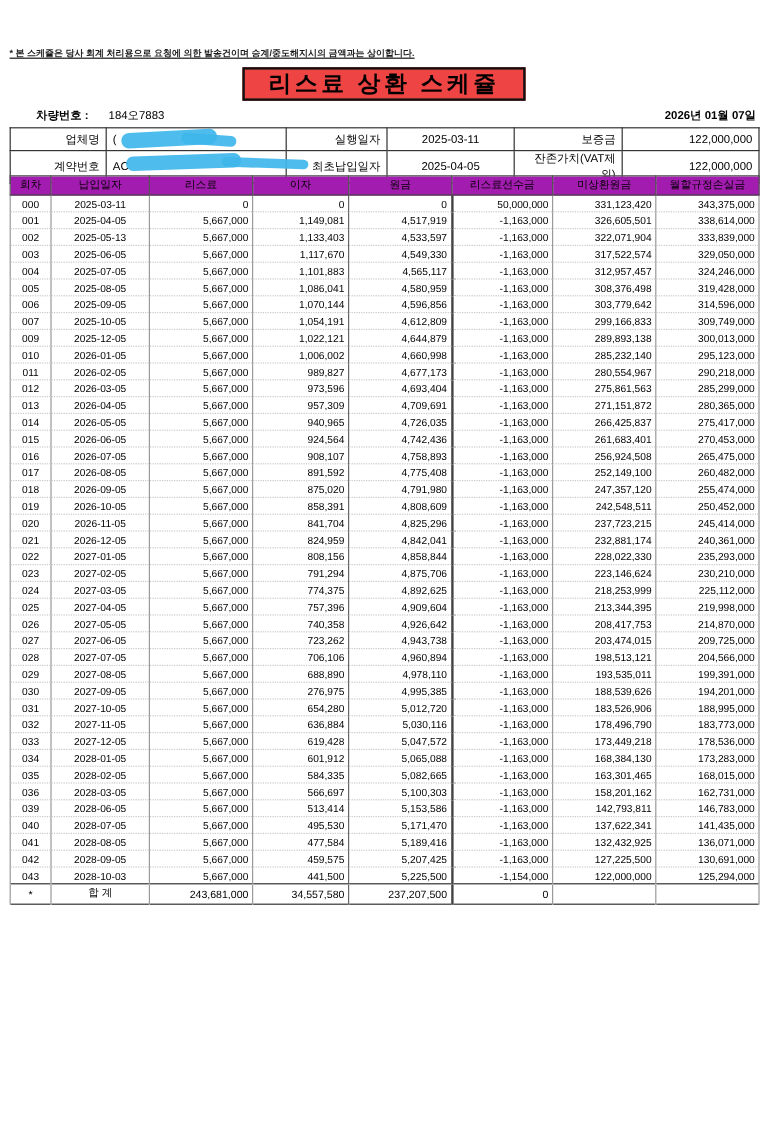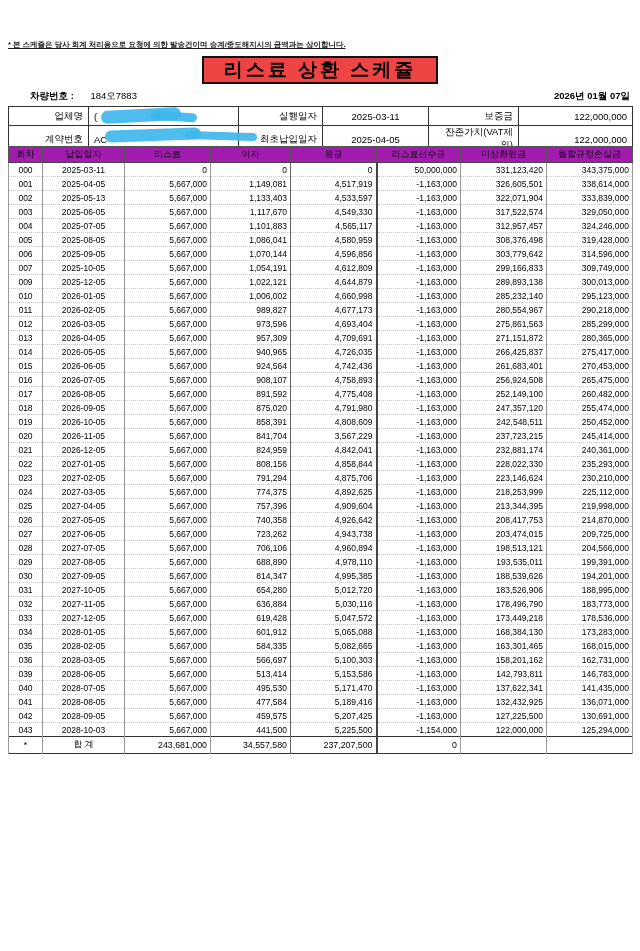--- a/index.html
+++ b/index.html
@@ -346,21 +346,21 @@
           <td>-1,163,000</td>
           <td>242,548,511</td>
           <td>250,452,000</td>
         </tr>
 
         <tr>
           <td>020</td>
           <td>2026-11-05</td>
           <td>5,667,000</td>
           <td>841,704</td>
-          <td>3,567,229</td>
+          <td>4,825,296</td>
           <td>-1,163,000</td>
           <td>237,723,215</td>
           <td>245,414,000</td>
         </tr>
 
         <tr>
           <td>021</td>
           <td>2026-12-05</td>
           <td>5,667,000</td>
           <td>824,959</td>
@@ -455,21 +455,21 @@
           <td>4,978,110</td>
           <td>-1,163,000</td>
           <td>193,535,011</td>
           <td>199,391,000</td>
         </tr>
 
         <tr>
           <td>030</td>
           <td>2027-09-05</td>
           <td>5,667,000</td>
-          <td>814,347</td>
+          <td>276,975</td>
           <td>4,995,385</td>
           <td>-1,163,000</td>
           <td>188,539,626</td>
           <td>194,201,000</td>
         </tr>
 
         <tr>
           <td>031</td>
           <td>2027-10-05</td>
           <td>5,667,000</td>

